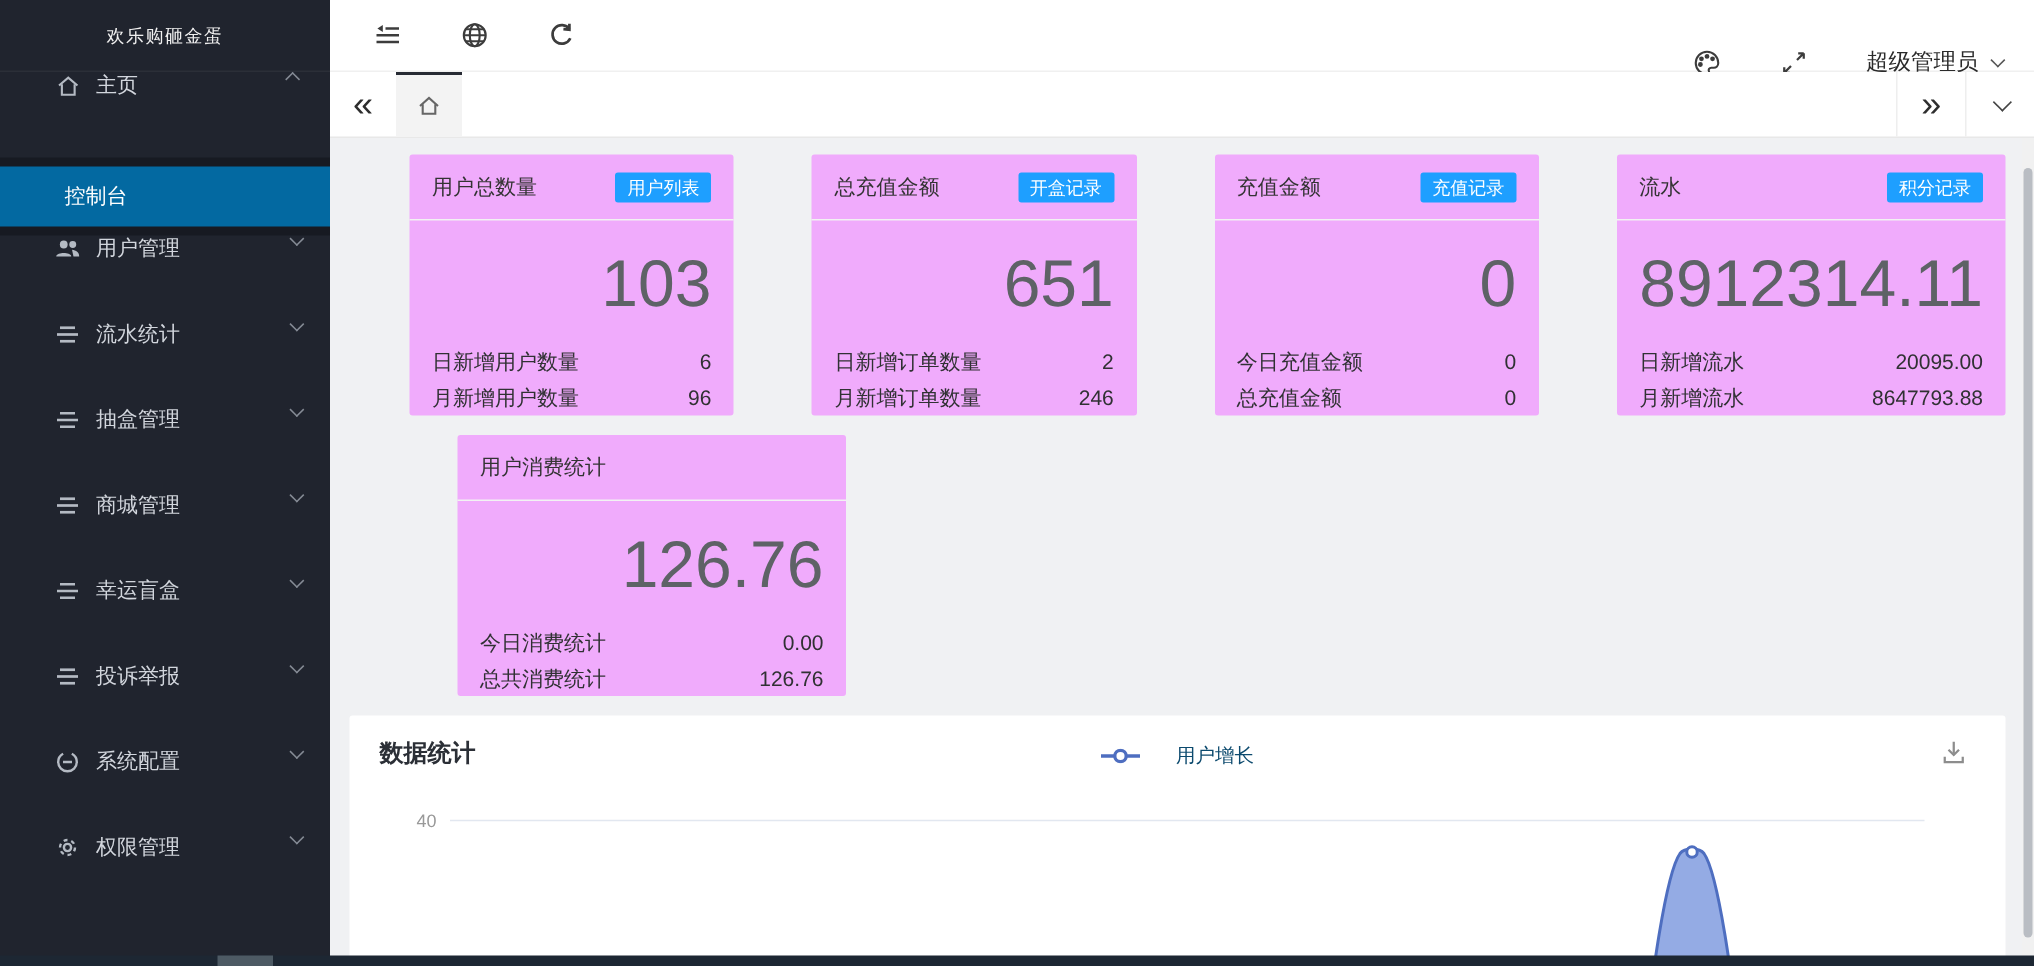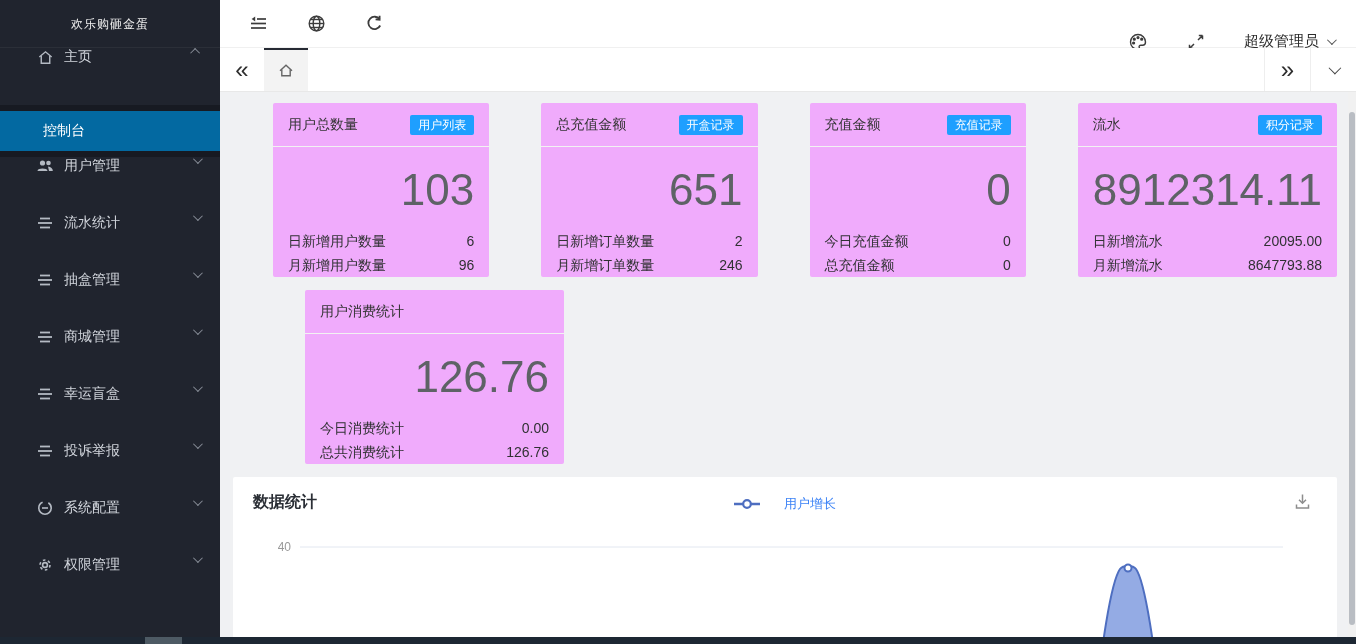--- a/index.html
+++ b/index.html
@@ -58,21 +58,21 @@
   .badge { background: #1e9fff; color: #fff; font-size: 12px; line-height: 1;
     padding: 4px 8px; border-radius: 2px; cursor: pointer; }
   .card-body { padding: 6px 15px 12px; }
   .big-num { font-size: 44px; color: #5e6266; margin: 12px 0 14px; text-align: right; }
   .stat-row { display: flex; justify-content: space-between; font-size: 14px; color: #303133; line-height: 24px; }
 
   
   .chart-card { position: relative; background: #fff; border-radius: 2px; margin-top: 13px; height: 240px; overflow: hidden; }
   .chart-title { position: absolute; left: 20px; top: 15px; font-size: 16px; font-weight: bold; color: #2b2f36; }
   .chart-legend { position: absolute; left: 50%; top: 18px; transform: translateX(-50%);
-    display: flex; align-items: center; gap: 24px; font-size: 13px; color: #3b82f6; cursor: pointer; }
+    display: flex; align-items: center; gap: 24px; font-size: 13px; color: #0c4a6e; cursor: pointer; }
   .chart-download { position: absolute; right: 26px; top: 16px; cursor: pointer; }
   .chart-plot { position: absolute; left: 0; top: 0; width: 100%; height: 100%; }
 
   
   .vscrollbar { position: absolute; right: 0; top: 92px; bottom: 7px; width: 8px; background: #f1f1f1; z-index: 6; }
   .vthumb { position: absolute; top: 20px; bottom: 12px; left: 1px; right: 1px; background: #b9bdc3; border-radius: 3px; }
   .hscrollbar { position: absolute; left: 0; right: 0; bottom: 0; height: 7px; background: #1d2733; z-index: 10; }
   .hthumb { position: absolute; left: 145px; width: 37px; top: 0; bottom: 0; background: #4d5a64; }
 
   svg { display: block; }

